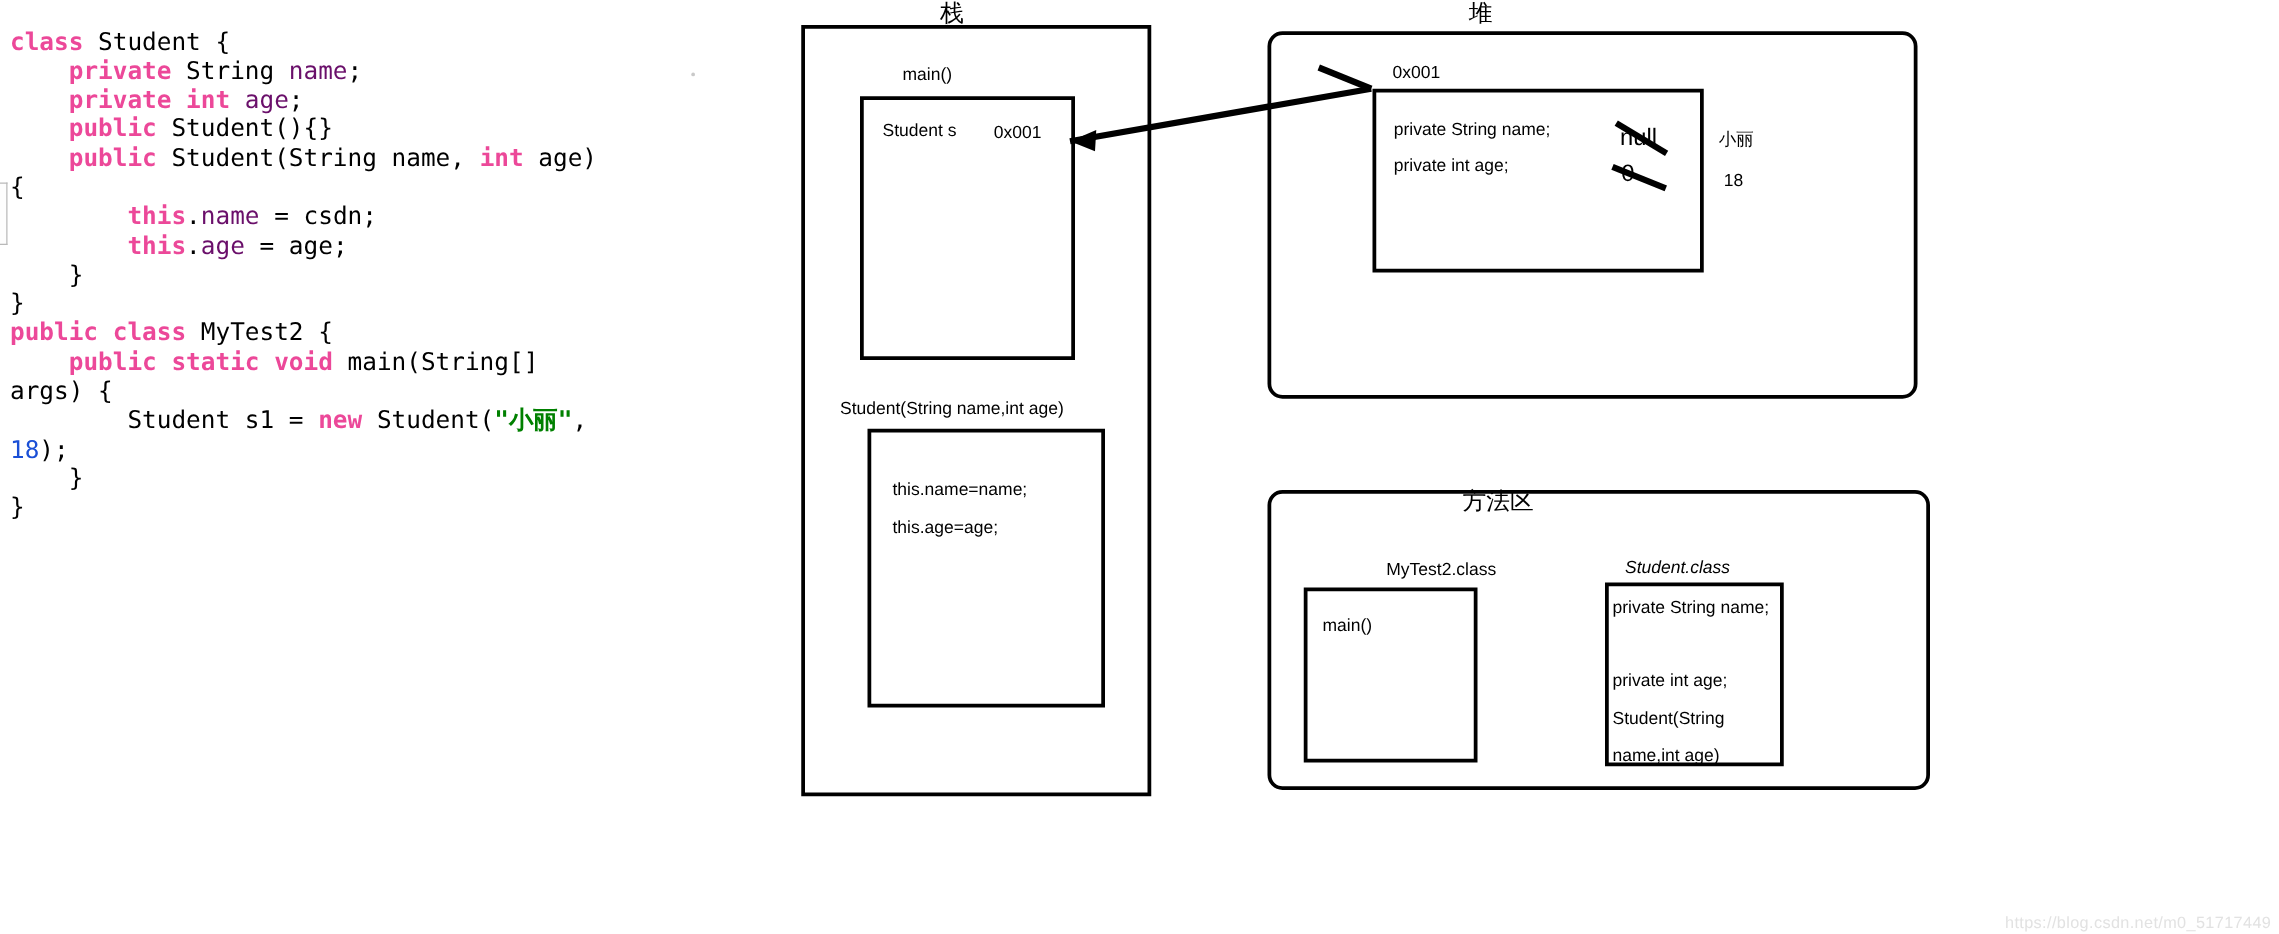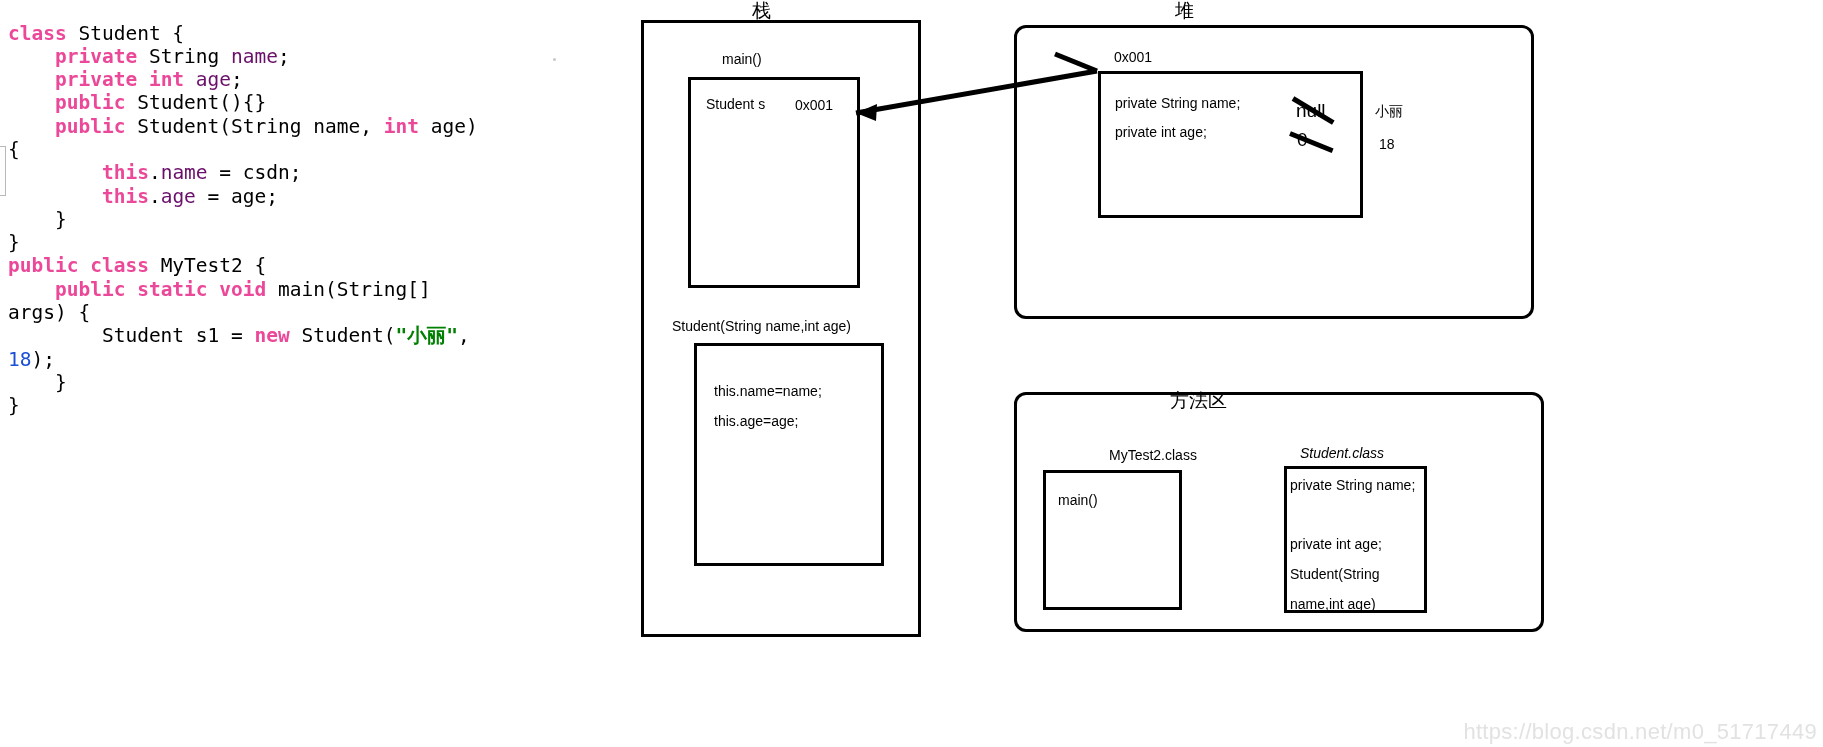--- a/index.html
+++ b/index.html
@@ -95,21 +95,21 @@
   }
 
   
   #arrow-stack-to-heap { position: absolute; left: 0; top: 0; pointer-events: none; }
 
   
   #watermark {
     position: absolute;
     right: 6px;
     bottom: 2px;
-    font-size: 22px;
+    font-size: 13px;
     color: #e2e2e2;
     white-space: nowrap;
     letter-spacing: 0.3px;
   }
 </style>
 </head>
 <body>
 
 <div id="code-panel">
   <div id="gutter-mark-1" class="gutter-mark"></div>

